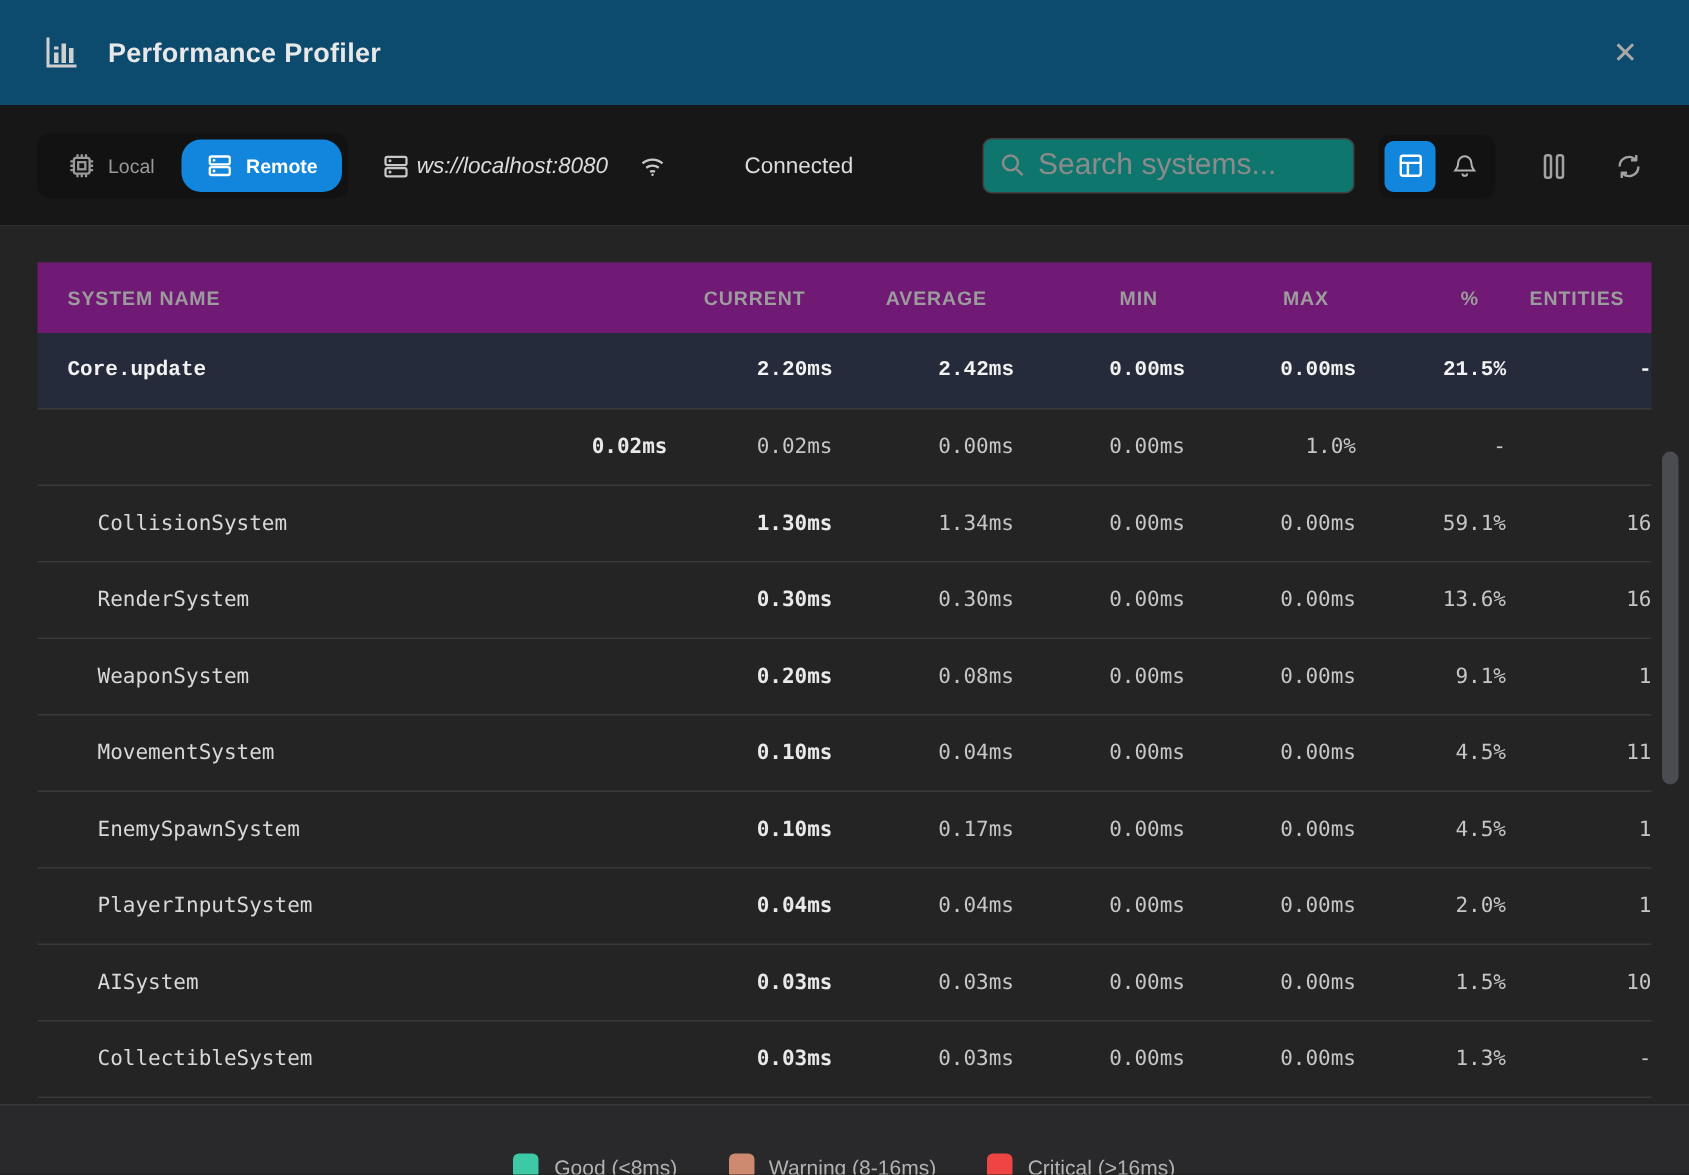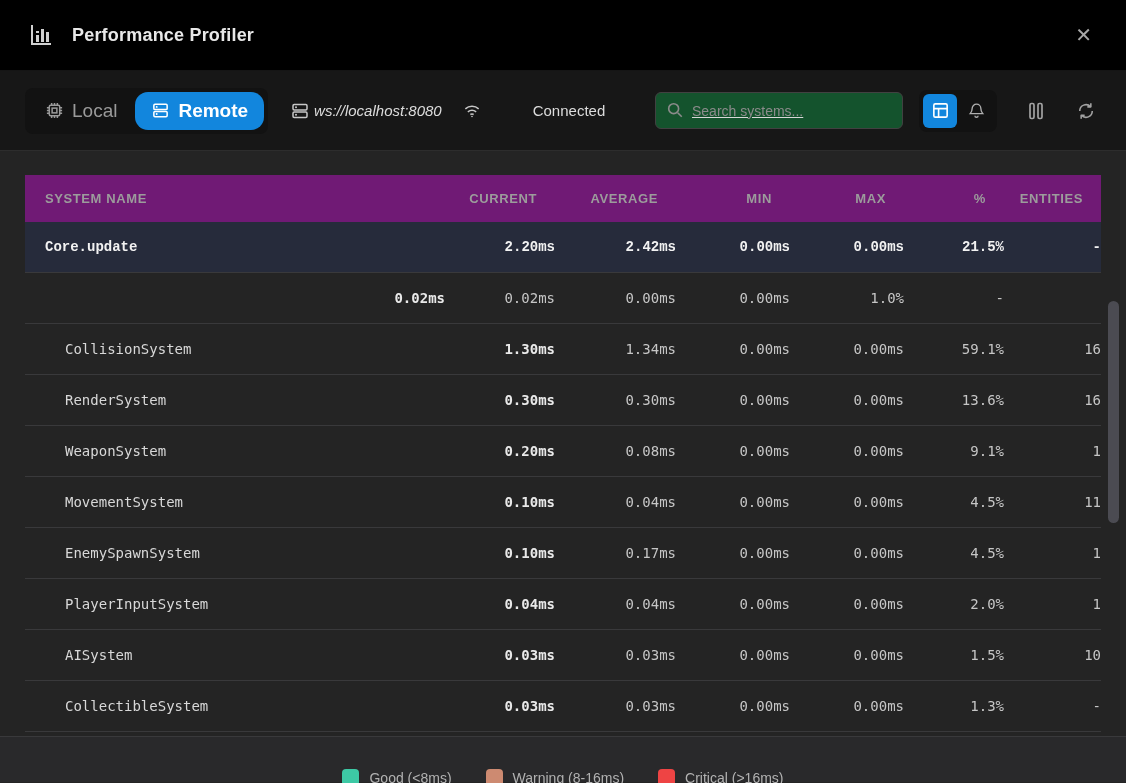--- a/index.html
+++ b/index.html
@@ -7,21 +7,21 @@
   body {
     background: #242424;
     font-family: "Liberation Sans", sans-serif;
     color: #e4e4e4;
     position: relative;
   }
 
   
   .titlebar {
     height: 71px;
-    background: #000000;
+    background: #0c4a6e;
     border-bottom: 1px solid #151515;
     display: flex;
     align-items: center;
     padding: 0 28px;
   }
   .titlebar .app-icon { margin-right: 18px; display: flex; align-items: center; }
   .titlebar h1 { font-size: 18px; font-weight: 600; color: #e8e8e8; letter-spacing: 0.2px; }
   .close-btn {
     margin-left: auto;
     background: none; border: none; cursor: pointer;
@@ -44,49 +44,48 @@
     background: #121212;
     border-radius: 8px;
     padding: 4px;
     display: flex;
     align-items: center;
     gap: 2px;
   }
   .mode-btn {
     display: flex; align-items: center; gap: 8px;
     border: none; background: transparent; cursor: pointer;
-    color: #9a9a9a; font-size: 19px;
+    color: #9a9a9a; font-size: 13px;
     padding: 8px 16px; border-radius: 6px;
     font-family: "Liberation Sans", sans-serif;
   }
   .mode-btn.active {
     background: #1286dd; color: #ffffff; font-weight: 700; border-radius: 13px;
   }
   .conn-info { display: flex; align-items: center; gap: 4px; margin-left: 8px; font-style: italic; }
   .conn-info .txt { font-size: 15px; color: #dcdcdc; }
   .conn-status { display: flex; align-items: center; gap: 3px; margin-left: 6px; }
   .conn-status .txt { font-size: 15px; color: #dcdcdc; margin-left: 48px; }
 
   .search-wrap {
     margin-left: auto;
     position: relative;
     width: 248px; height: 37px;
   }
   .search-wrap svg { position: absolute; left: 11px; top: 9px; }
   .search-input {
     width: 100%; height: 100%;
-    background: #14532d;
+    background: #0f766e;
     border: 1px solid #414141;
     border-radius: 6px;
     color: #d8d8d8;
-    font-size: 14px;
+    font-size: 20px;
     padding: 0 10px 0 36px;
     outline: none;
     font-family: "Liberation Sans", sans-serif;
-    text-decoration: underline;
   }
   .search-input::placeholder { color: #8b8b8b; }
 
   .view-switch {
     background: #121212; border-radius: 8px; padding: 4px;
     display: flex; gap: 2px; margin-left: 2px;
   }
   .icon-btn {
     width: 34px; height: 34px;
     display: flex; align-items: center; justify-content: center;

